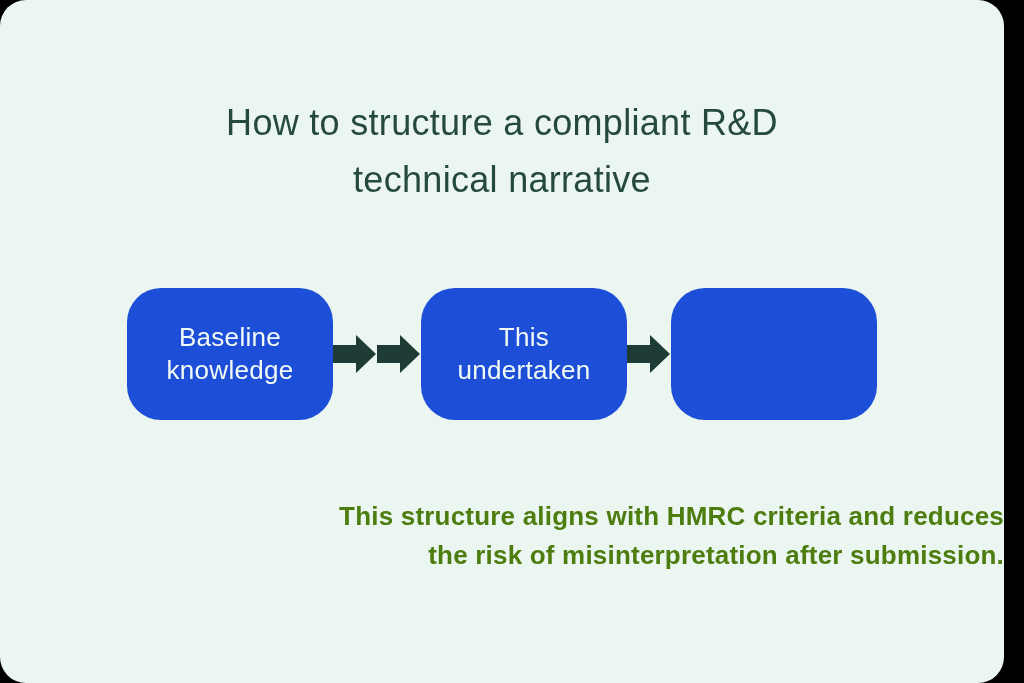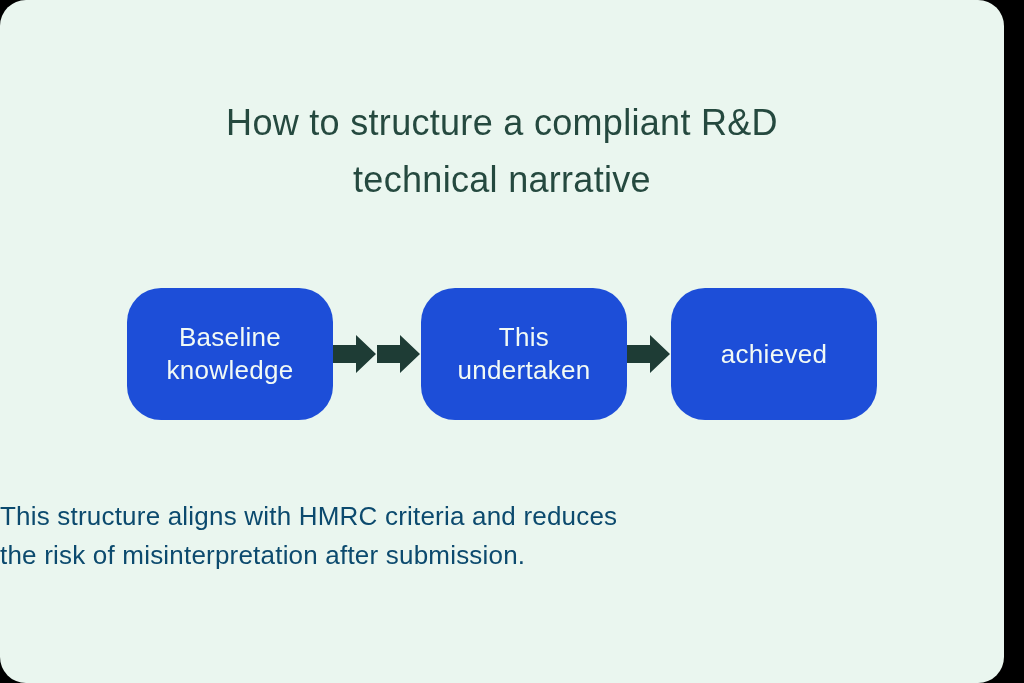--- a/index.html
+++ b/index.html
@@ -64,25 +64,25 @@
     width: 44px;
     height: 40px;
     flex: 0 0 44px;
     display: block;
   }
   .footer {
     position: absolute;
     top: 497px;
     left: 0;
     right: 0;
-    text-align: left;
-    color: #0c4a6e;
+    text-align: right;
+    color: #4d7c0f;
     font-size: 26px;
     line-height: 39px;
-    font-weight: 400;
+    font-weight: 700;
     letter-spacing: 0.2px;
   }
 </style>
 </head>
 <body>
 
 <div class="canvas">
   <div class="card">
 
     <div class="title">
@@ -109,21 +109,20 @@
       <div class="step-box">
         <span>This</span>
         <span>undertaken</span>
       </div>
 
       <svg class="arrow" viewBox="0 0 44 40" xmlns="http://www.w3.org/2000/svg">
         <polygon points="0,11 23,11 23,1 43,20 23,39 23,29 0,29" fill="#1E3C35"></polygon>
       </svg>
 
       <div class="step-box">
-        <span>achieved</span>
       </div>
 
     </div>
 
     <div class="footer">
       <div>This structure aligns with HMRC criteria and reduces</div>
       <div>the risk of misinterpretation after submission.</div>
     </div>
 
   </div>

